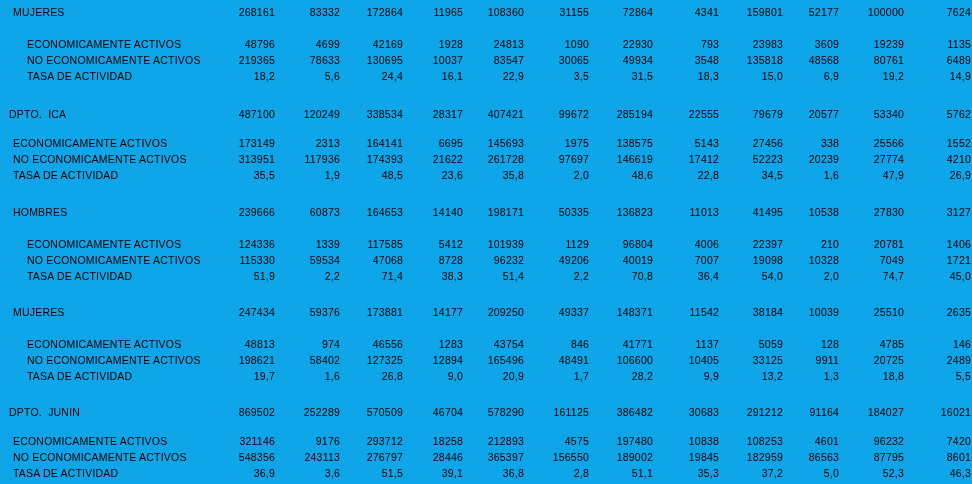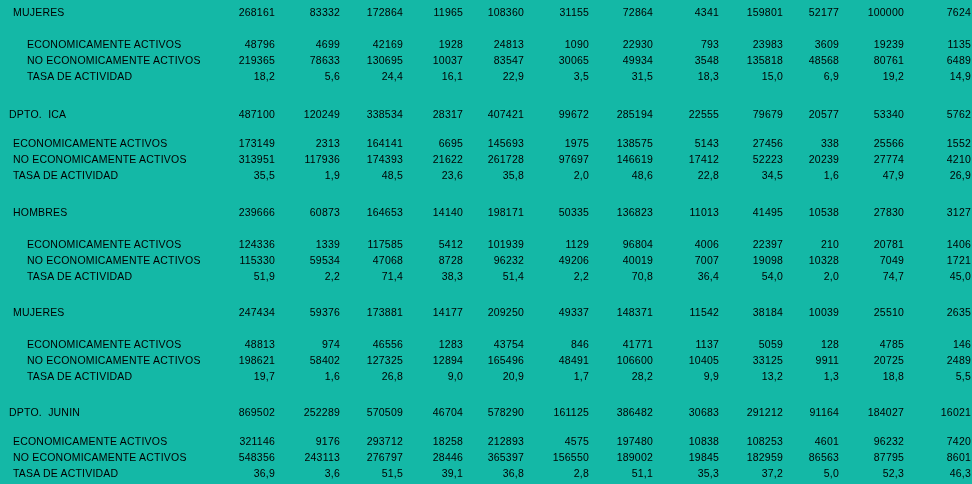--- a/index.html
+++ b/index.html
@@ -3,21 +3,21 @@
 <meta charset="utf-8">
 <style>
   html, body { margin: 0; padding: 0; background: #ffffff; }
   .page {
     position: relative;
     width: 972px;
     height: 484px;
     box-sizing: border-box;
     padding-top: 4px;
     overflow: hidden;
-    background: #14b8a6;
+    background: #0ea5e9;
     color: #000000;
     font-family: "Liberation Sans", sans-serif;
     font-size: 10.5px;
     letter-spacing: 0.2px;
   }
   .row {
     display: flex;
     height: 16px;
     line-height: 16px;
     white-space: pre;

